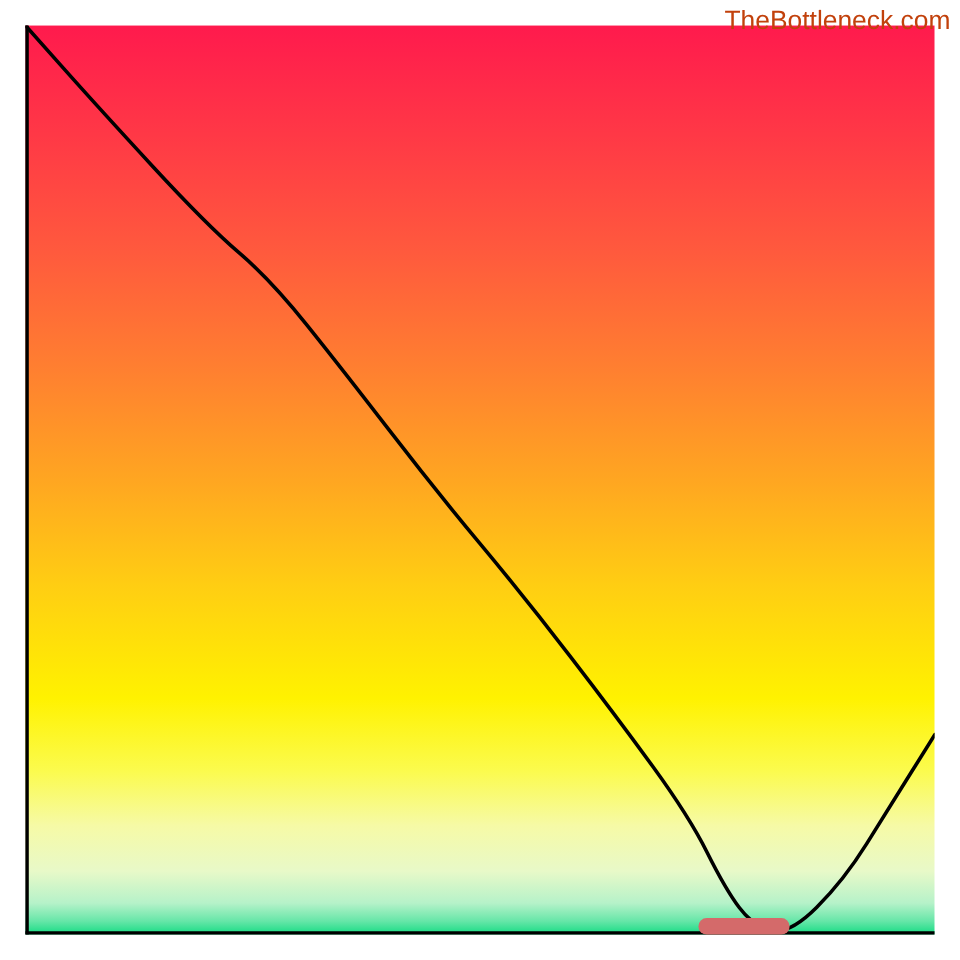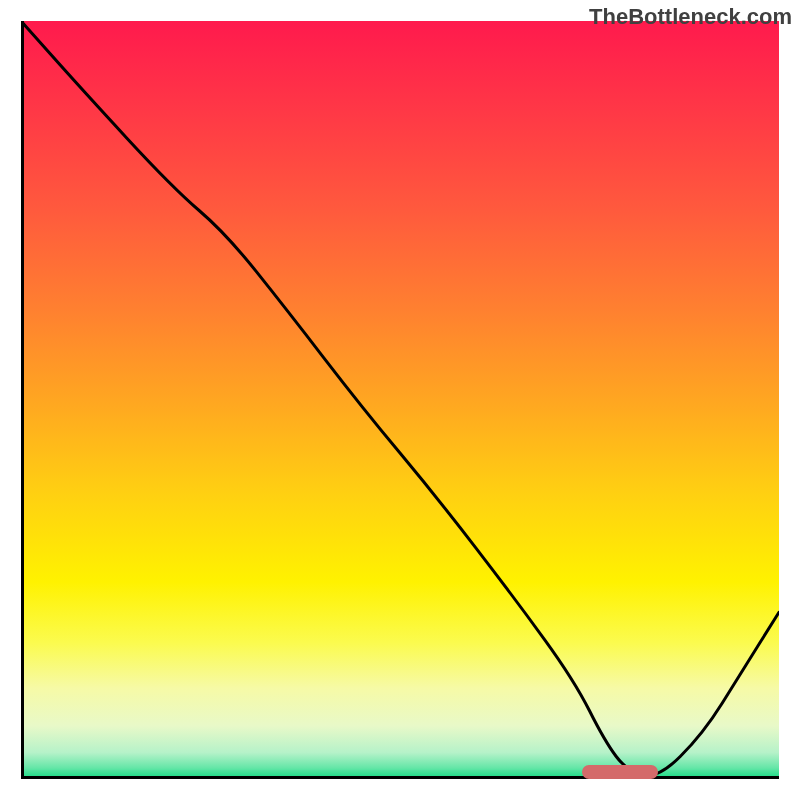--- a/index.html
+++ b/index.html
@@ -13,22 +13,22 @@
   .container {
     position: relative;
     width: 800px;
     height: 800px;
   }
   .watermark {
     position: absolute;
     top: 4px;
     right: 8px;
     font-size: 22px;
-    font-weight: bold;
-    color: #404040;
+    font-weight: normal;
+    color: #c2410c;
     z-index: 10;
   }
   .plot-area {
     position: absolute;
     left: 21px;
     top: 21px;
     width: 758px;
     height: 758px;
     overflow: hidden;
   }

